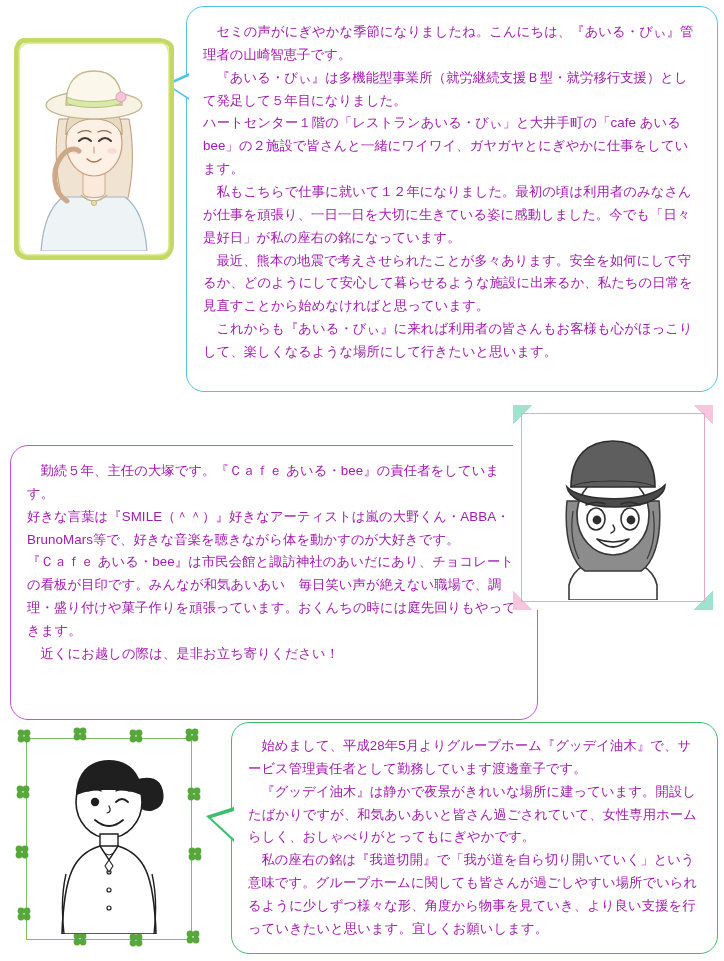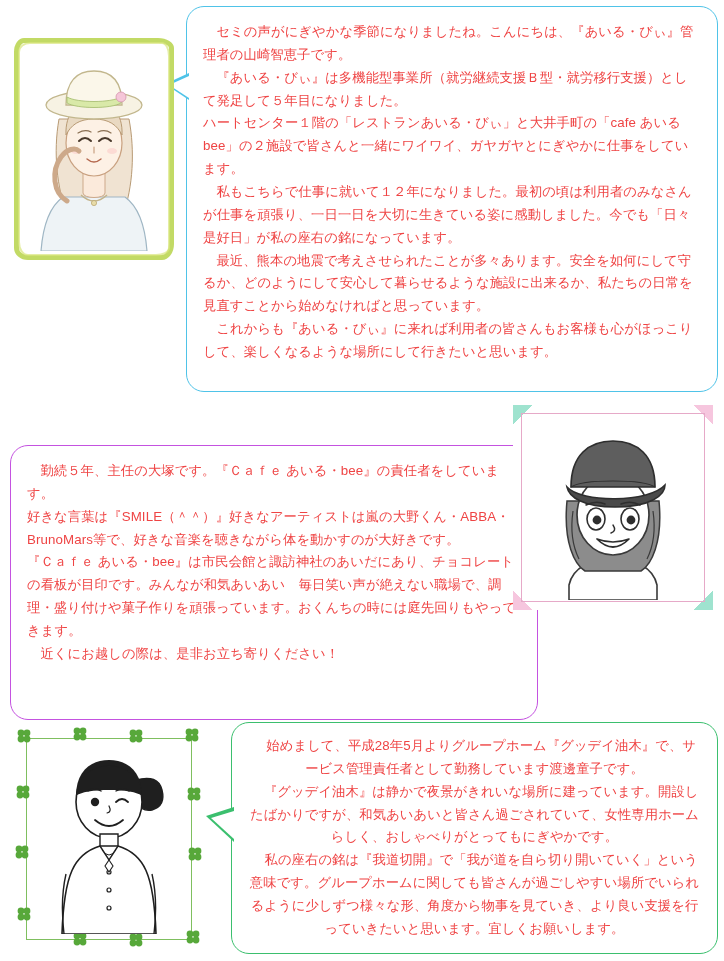--- a/index.html
+++ b/index.html
@@ -24,21 +24,21 @@
   
   .bubble {
     position: absolute;
     box-sizing: border-box;
     border-radius: 18px;
     background: #ffffff;
   }
   .bubble .txt {
     font-size: 13.3px;
     line-height: 1.72;
-    color: #ef4444;
+    color: #a21caf;
     white-space: pre-wrap;
     letter-spacing: 0.1px;
   }
 
   
   #bubble1 {
     left: 186px;
     top: 6px;
     width: 532px;
     height: 386px;
@@ -94,21 +94,20 @@
   }
 
   
   #bubble3 {
     left: 231px;
     top: 722px;
     width: 487px;
     height: 232px;
     border: 1.6px solid #3bbf6e;
     padding: 12px 16px 8px 16px;
-    text-align: center;
   }
   #bubble3 .tail {
     position: absolute;
     left: -26px;
     top: 84px;
     width: 0; height: 0;
     border-top: 9px solid transparent;
     border-bottom: 26px solid transparent;
     border-right: 28px solid #3bbf6e;
   }

